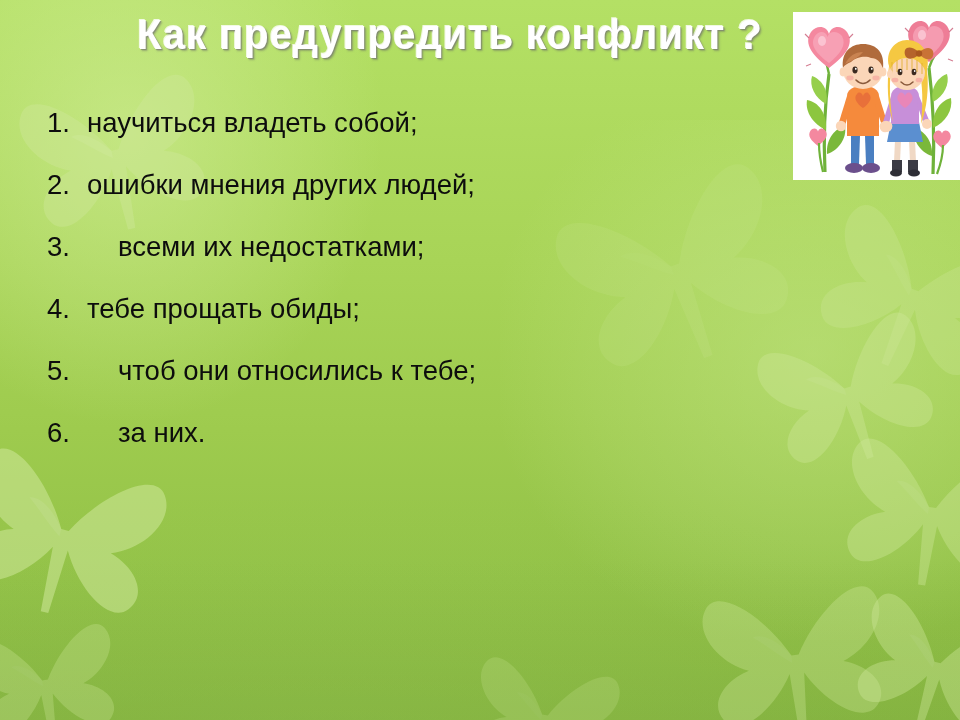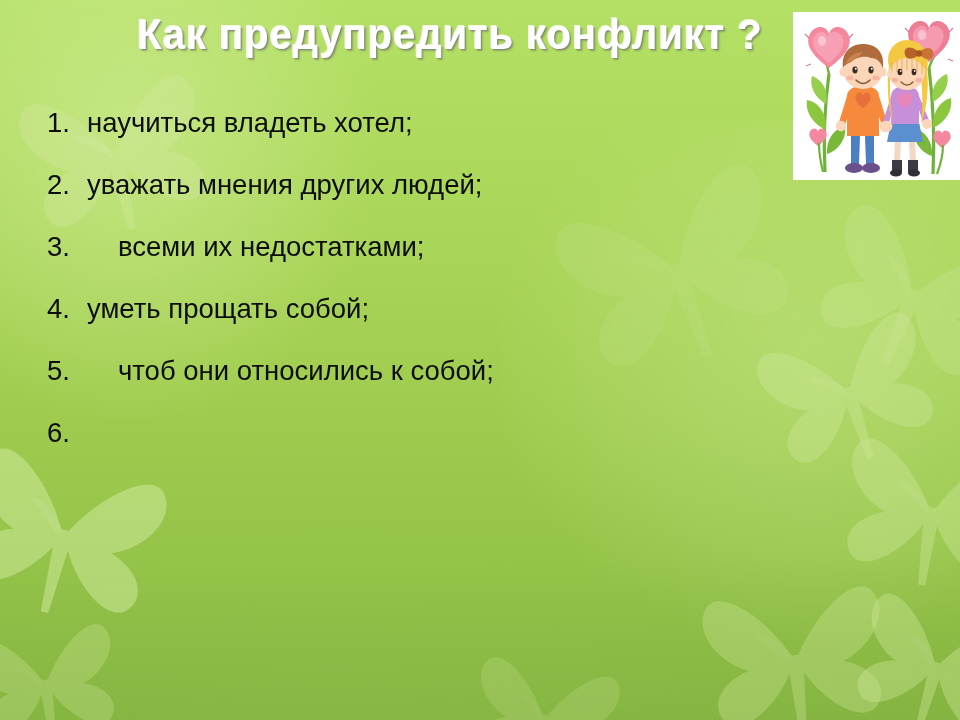--- a/index.html
+++ b/index.html
@@ -333,21 +333,21 @@
         <path d="M108 70 Q114 76 120 70" stroke="#8a5a3c" stroke-width="1.5" fill="none" stroke-linecap="round"></path>
       </g>
 
       <ellipse cx="93" cy="114" rx="6.4" ry="5.2" fill="#fbd6b8"></ellipse>
     </svg>
   </div>
 
   <div id="title">Как  предупредить  конфликт ?</div>
 
   <div id="list">
-      <div class="li"><span class="num">1.</span><span class="txt">научиться владеть хотел;</span></div>
-      <div class="li"><span class="num">2.</span><span class="txt">уважать мнения других людей;</span></div>
+      <div class="li"><span class="num">1.</span><span class="txt">научиться владеть собой;</span></div>
+      <div class="li"><span class="num">2.</span><span class="txt">ошибки мнения других людей;</span></div>
       <div class="li"><span class="num">3.</span><span class="cont">всеми их недостатками;</span></div>
-      <div class="li"><span class="num">4.</span><span class="txt">уметь прощать собой;</span></div>
-      <div class="li"><span class="num">5.</span><span class="cont">чтоб они относились к собой;</span></div>
-      <div class="li"><span class="num">6.</span></div>
+      <div class="li"><span class="num">4.</span><span class="txt">тебе прощать обиды;</span></div>
+      <div class="li"><span class="num">5.</span><span class="cont">чтоб они относились к тебе;</span></div>
+      <div class="li"><span class="num">6.</span><span class="cont">за них.</span></div>
     </div>
 
 </div>
 
 </body></html>

